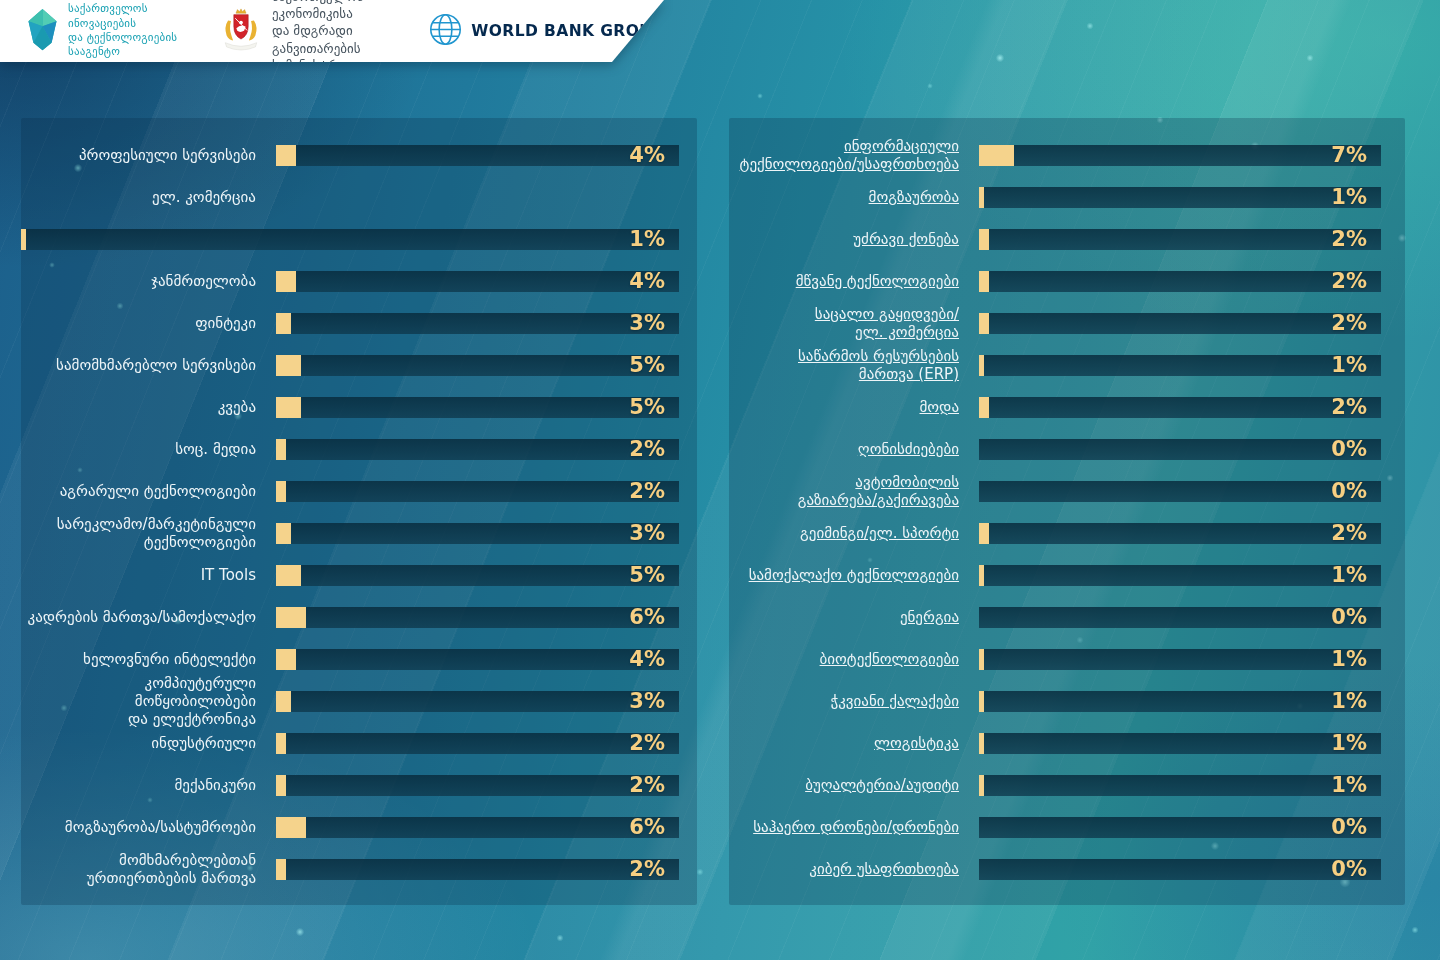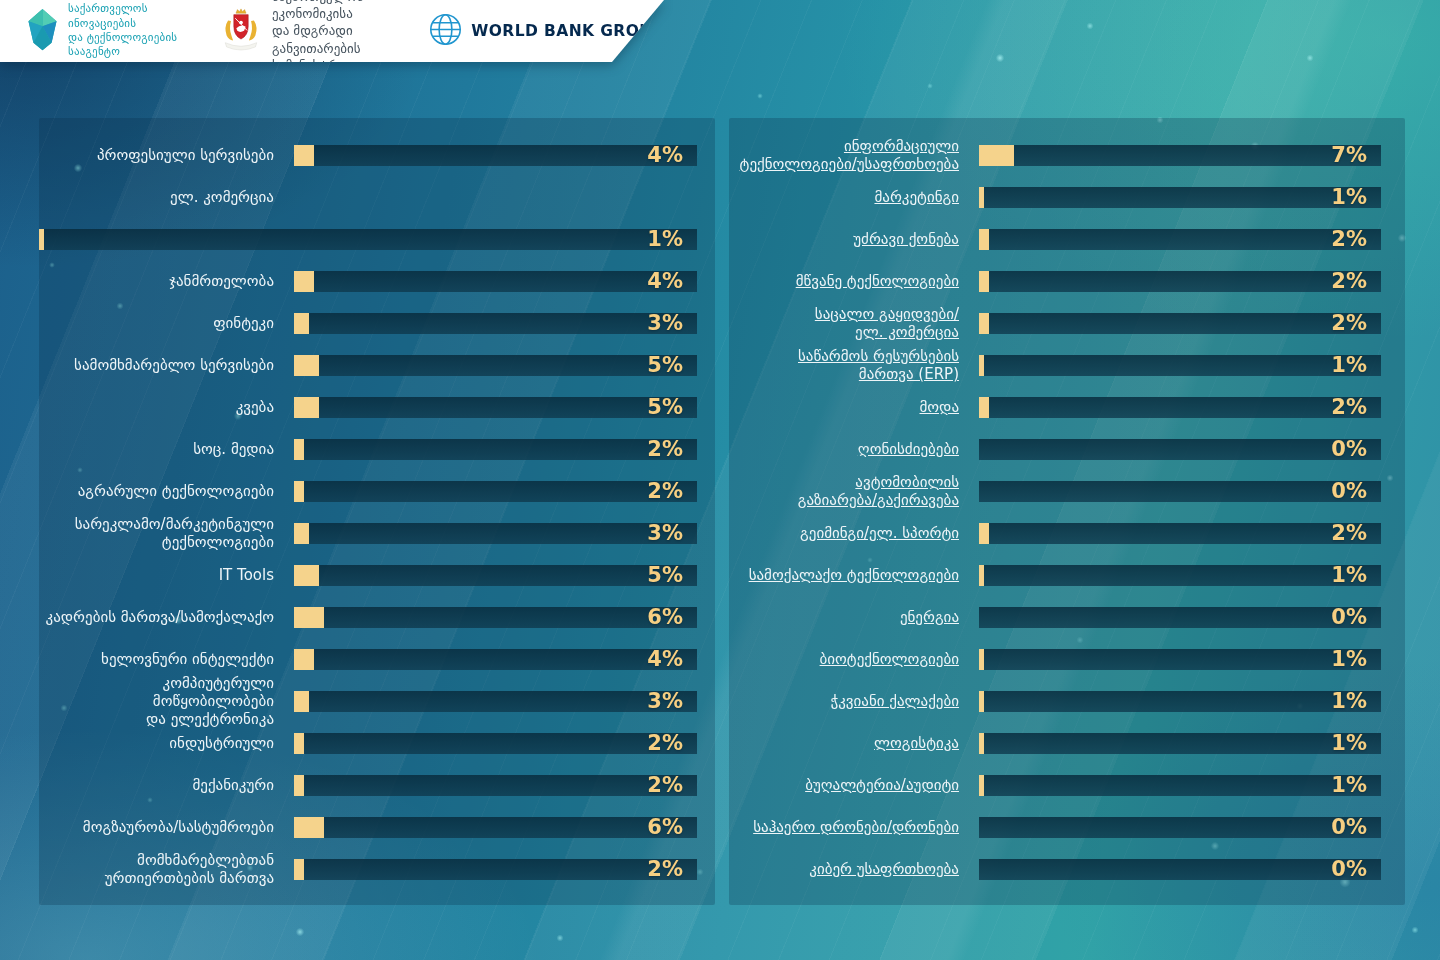--- a/index.html
+++ b/index.html
@@ -66,21 +66,21 @@
   .gita-text span{display:block;}
   .ministry-text{margin-left:8px;font-size:13px;color:#47545f;line-height:1.32;}
   .ministry-text span{display:block;}
   .wbg-text{margin-left:8px;font-size:15.5px;font-weight:bold;color:#05294e;letter-spacing:.4px;white-space:nowrap;}
 
   .panel{
     position:absolute;top:118px;height:787px;width:676px;z-index:2;
     background:rgba(9,44,71,.26);border-radius:2px;
     box-sizing:border-box;padding-top:16px;
   }
-  .panel-left{left:39px;}
+  .panel-left{left:21px;}
   .panel-right{left:729px;}
 
   .row{display:flex;align-items:center;height:42px;}
   .row-label{
     flex:0 0 255px;box-sizing:border-box;padding-right:20px;
     text-align:right;font-size:15px;line-height:1.22;color:var(--label-text,#eef5f8);
     white-space:pre-line;
   }
   .panel-right .row-label{flex-basis:250px;text-decoration:underline;}
   .row-track{
@@ -281,21 +281,21 @@
 <section class="panel panel-right" id="panel-right">
     <div class="row">
       <div class="row-label">ინფორმაციული
 ტექნოლოგიები/უსაფრთხოება</div>
       <div class="row-track">
         <div class="row-fill" style="width: 35px;"></div>
         <div class="row-value">7%</div>
       </div>
     </div>
     <div class="row">
-      <div class="row-label">მარკეტინგი</div>
+      <div class="row-label">მოგზაურობა</div>
       <div class="row-track">
         <div class="row-fill" style="width: 5px;"></div>
         <div class="row-value">1%</div>
       </div>
     </div>
     <div class="row">
       <div class="row-label">უძრავი ქონება</div>
       <div class="row-track">
         <div class="row-fill" style="width: 10px;"></div>
         <div class="row-value">2%</div>

